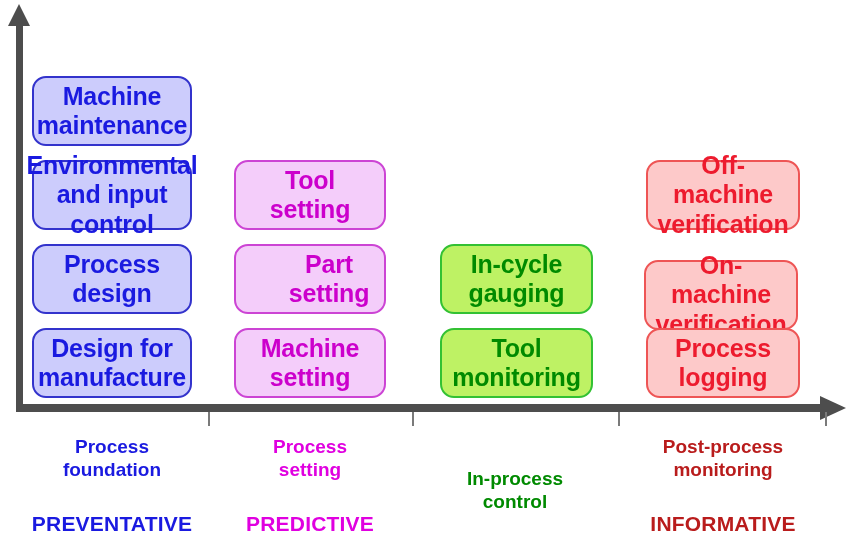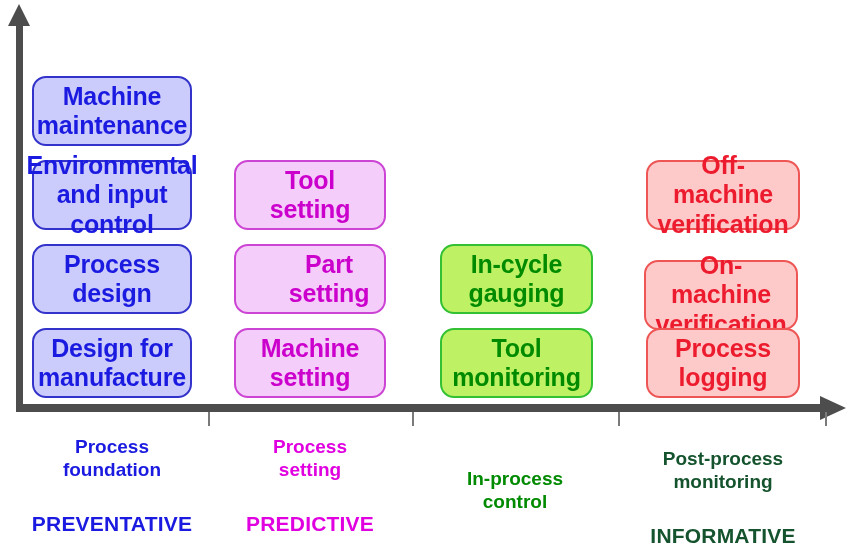--- a/index.html
+++ b/index.html
@@ -98,21 +98,21 @@
   .kw-label {
     position: absolute;
     text-align: center;
     font-weight: bold;
     font-size: 21px;
     letter-spacing: 0.2px;
   }
   .t-blue  { color: #1a1ae0; }
   .t-pink  { color: #e000e0; }
   .t-green { color: #008a00; margin-top: 32px; }
-  .t-red   { color: #14532d; margin-top: 12px; }
+  .t-red   { color: #b91c1c; }
 </style>
 </head>
 <body>
 
 <div id="canvas">
 
   <div class="axis-v-shaft"></div>
   <div class="axis-v-head"></div>
 
   <div class="axis-h-shaft"></div>

